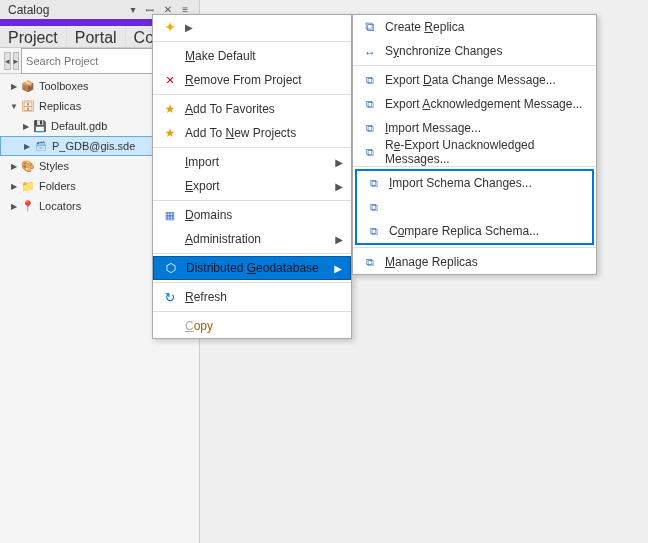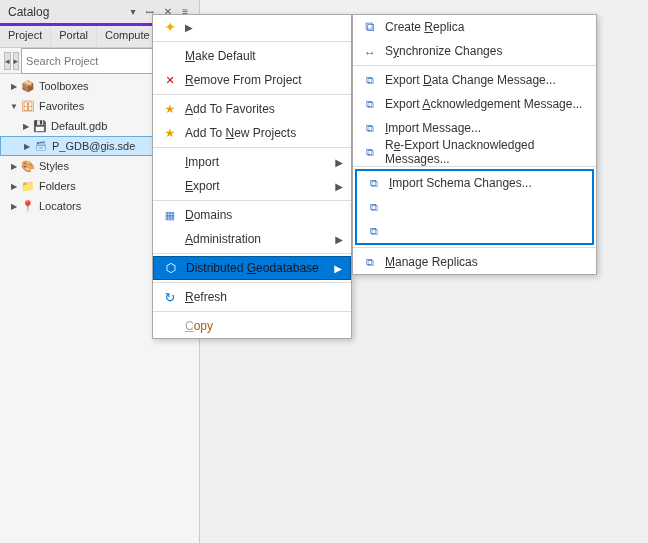--- a/index.html
+++ b/index.html
@@ -17,21 +17,21 @@
       position: absolute;
       top: 0; left: 0;
       width: 200px;
       height: 543px;
       background: #f5f5f5;
       border-right: 1px solid #ccc;
     }
 
     .catalog-title-bar {
       background: #e8e8e8;
-      border-bottom: 3px solid #6d28d9;
+      border-bottom: 7px solid #6d28d9;
       padding: 4px 8px;
       display: flex;
       align-items: center;
       justify-content: space-between;
       height: 26px;
     }
 
     .catalog-title {
       font-size: 12px;
       font-weight: normal;
@@ -53,21 +53,21 @@
 
     .tab-bar {
       display: flex;
       background: #e8e8e8;
       border-bottom: 1px solid #ccc;
       height: 22px;
     }
 
     .tab-item {
       padding: 3px 8px;
-      font-size: 11px;
+      font-size: 16px;
       cursor: pointer;
       color: #333;
       border-right: 1px solid #ddd;
     }
 
     .search-bar {
       display: flex;
       align-items: center;
       padding: 3px 4px;
       border-bottom: 1px solid #ccc;
@@ -297,21 +297,21 @@
       <span class="tree-indent" style="width:4px"></span>
       <span class="expand-arrow">▶</span>
       <span class="tree-icon icon-toolboxes">📦</span>
       <span class="tree-label">Toolboxes</span>
     </div>
 
     <div class="tree-item">
       <span class="tree-indent" style="width:4px"></span>
       <span class="expand-arrow">▼</span>
       <span class="tree-icon icon-databases">🗄</span>
-      <span class="tree-label">Favorites</span>
+      <span class="tree-label">Replicas</span>
     </div>
 
     <div class="tree-item">
       <span class="tree-indent" style="width:16px"></span>
       <span class="expand-arrow">▶</span>
       <span class="tree-icon icon-gdb">💾</span>
       <span class="tree-label">Default.gdb</span>
     </div>
 
     <div class="tree-item sde-row">
@@ -468,20 +468,21 @@
       <span class="ctx-icon" style="color:#4477cc;font-size:11px">⧉</span>
       <span class="ctx-label"><span class="underline">I</span>mport Schema Changes...</span>
     </div>
 
     <div class="ctx-item">
       <span class="ctx-icon" style="color:#4477cc;font-size:11px">⧉</span>
     </div>
 
     <div class="ctx-item">
       <span class="ctx-icon" style="color:#4477cc;font-size:11px">⧉</span>
+      <span class="ctx-label">C<span class="underline">o</span>mpare Replica Schema...</span>
     </div>
   </div>
 
   <div class="ctx-separator"></div>
 
   <div class="ctx-item">
     <span class="ctx-icon" style="color:#4477cc;font-size:11px">⧉</span>
     <span class="ctx-label"><span class="underline">M</span>anage Replicas</span>
   </div>
 

